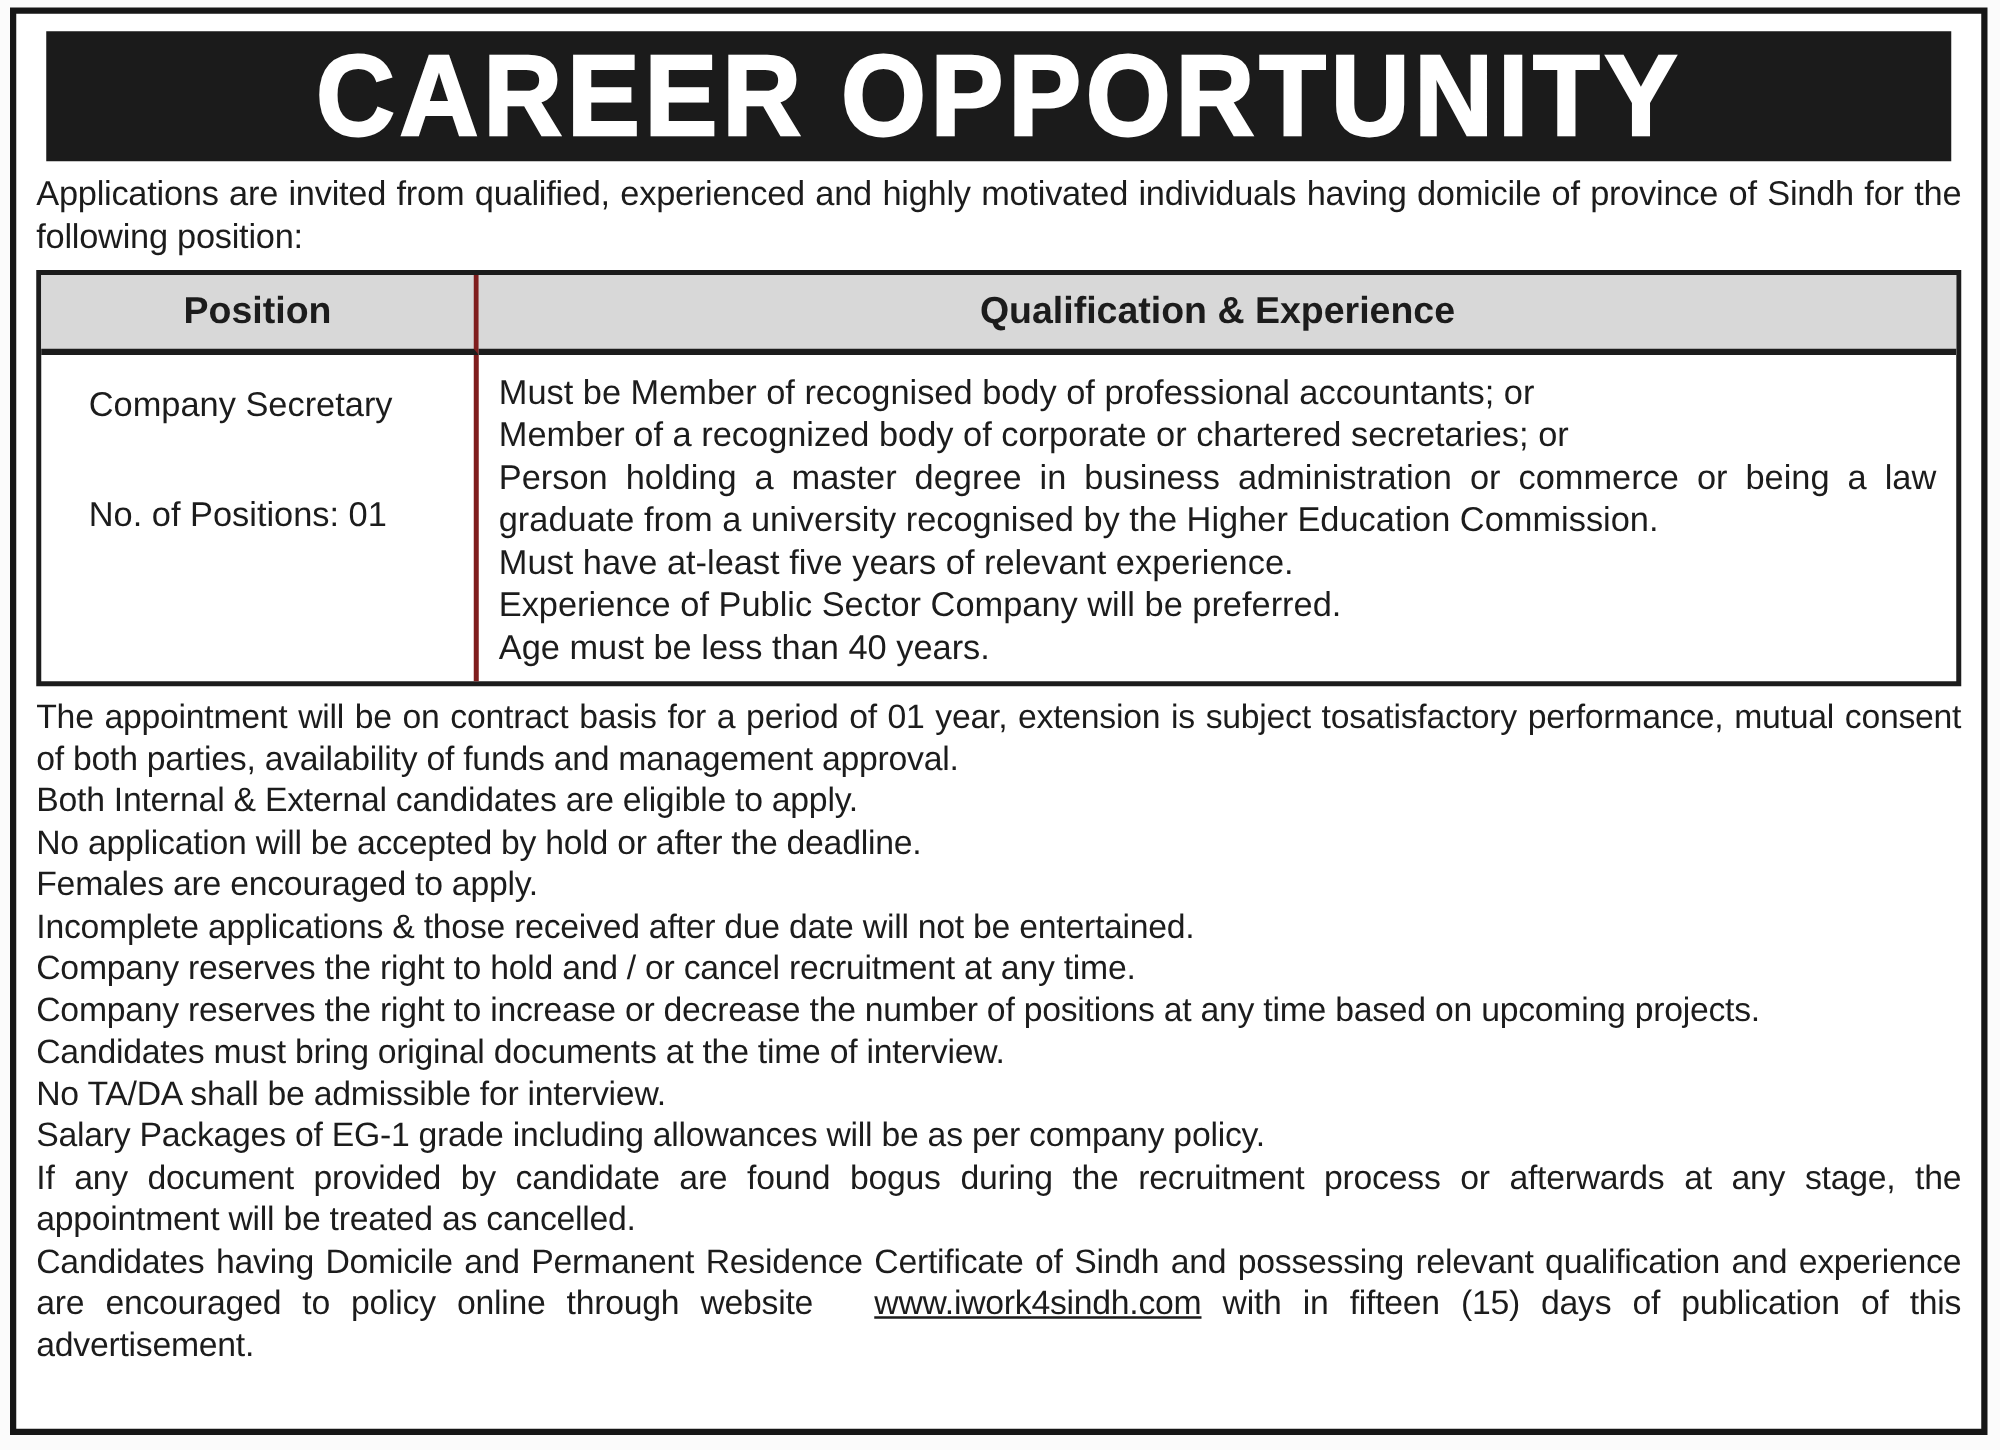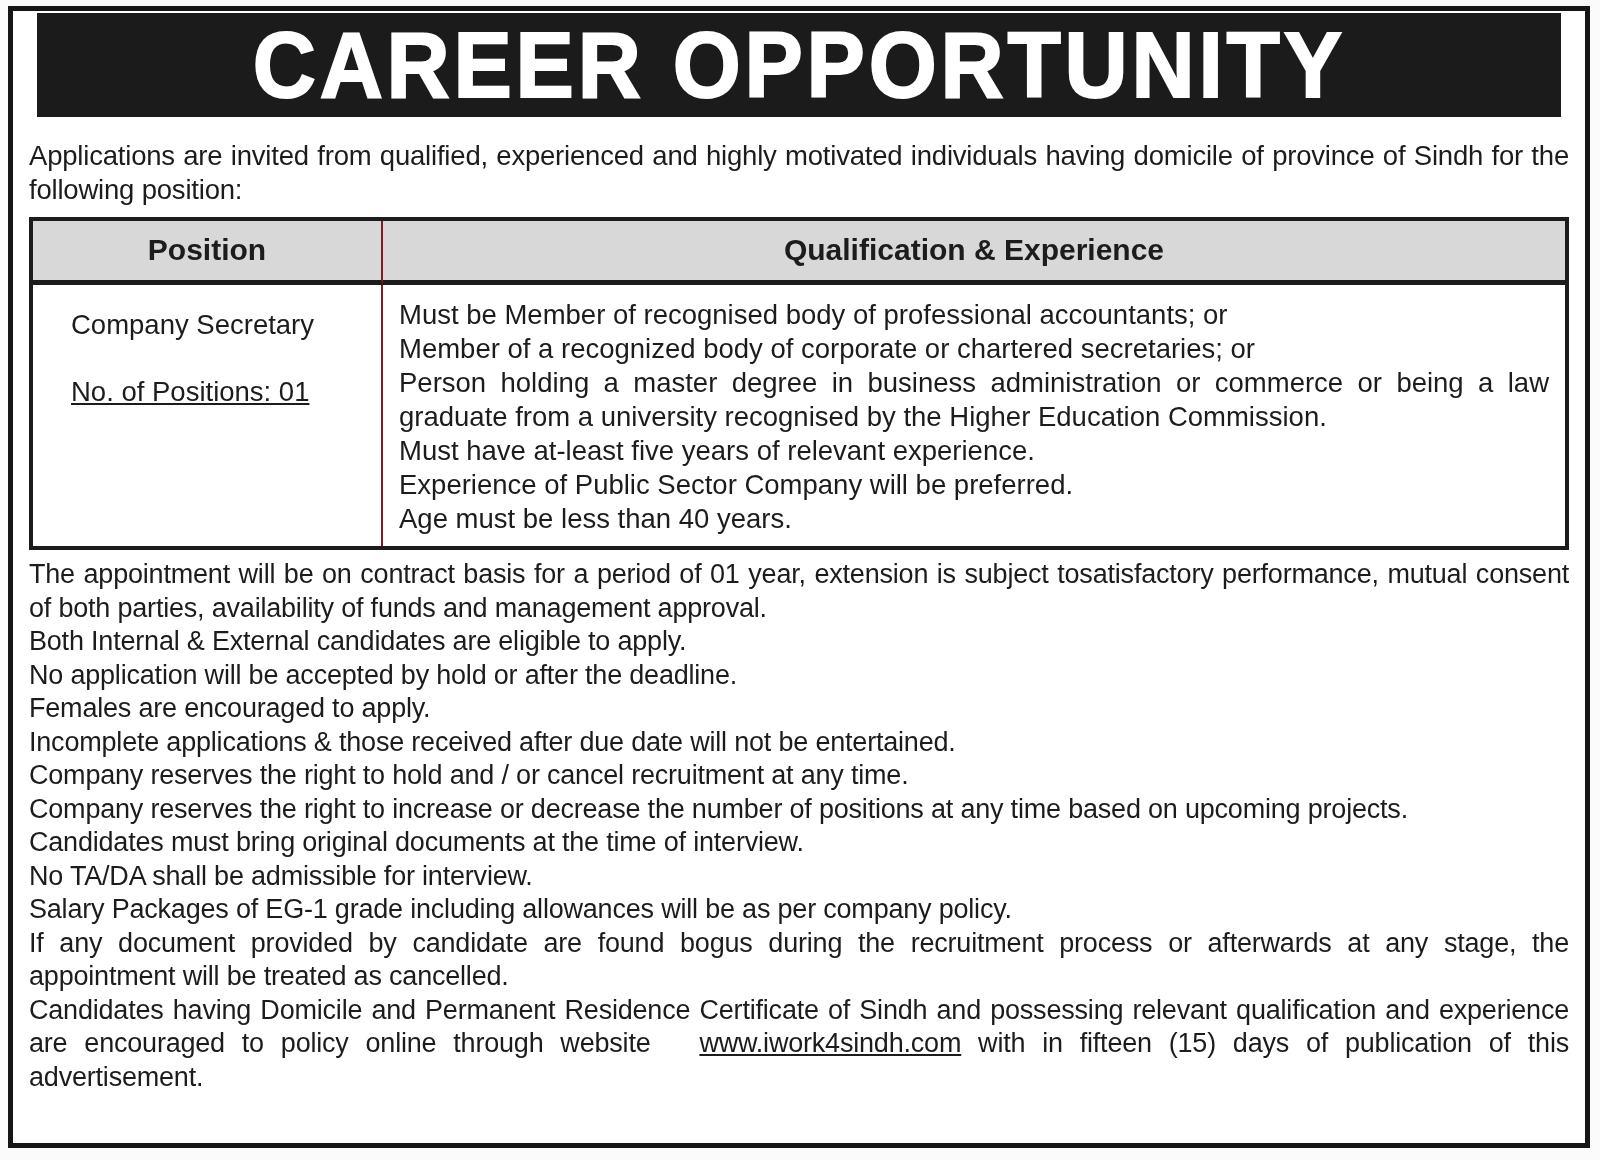--- a/index.html
+++ b/index.html
@@ -13,38 +13,38 @@
   .frame {
     position: absolute;
     left: 8px; top: 6px;
     width: 1582px; height: 1142px;
     border: 5px solid #161616;
     background: #ffffff;
     padding: 0 16px;
     overflow: hidden;
   }
   .banner {
-    margin: 2px 8px 0 8px;
+    margin: 14px 8px 0 8px;
     height: 104px;
     background: #1b1b1b;
     display: flex;
     align-items: center;
     justify-content: center;
   }
   .banner h1 {
     color: #ffffff;
     font-size: 92px;
     font-weight: bold;
     letter-spacing: 4px;
     white-space: nowrap;
     transform: scaleX(0.95);
     -webkit-text-stroke: 2px #ffffff;
   }
   .intro {
-    margin-top: 22px;
+    margin-top: 9px;
     font-size: 27.5px;
     line-height: 34px;
     text-align: justify;
     letter-spacing: -0.2px;
   }
   .jobtable {
     margin-top: 10px;
     border: 4px solid #1c1c1c;
   }
   .trow { display: flex; }
@@ -52,28 +52,28 @@
     background: #d8d8d8;
     font-weight: bold;
     font-size: 30px;
     text-align: center;
     padding: 12px 0 13px 0;
     border-bottom: 5px solid #1c1c1c;
   }
   .col-left {
     width: 350px;
     flex-shrink: 0;
-    border-right: 2px solid #7f1d1d;
+    border-right: 4px solid #7f1d1d;
   }
   .col-right { flex: 1; }
   .pos-cell {
     padding: 24px 10px 0 38px;
     font-size: 27.5px;
   }
-  .pos-count { margin-top: 35px; text-decoration: underline; }
+  .pos-count { margin-top: 56px; }
   .qual-cell {
     padding: 13px 16px 10px 16px;
     font-size: 27.5px;
     line-height: 34px;
     text-align: justify;
     border-radius: 15px;
   }
   .terms { margin-top: 8px; }
   .terms p {
     font-size: 27px;

